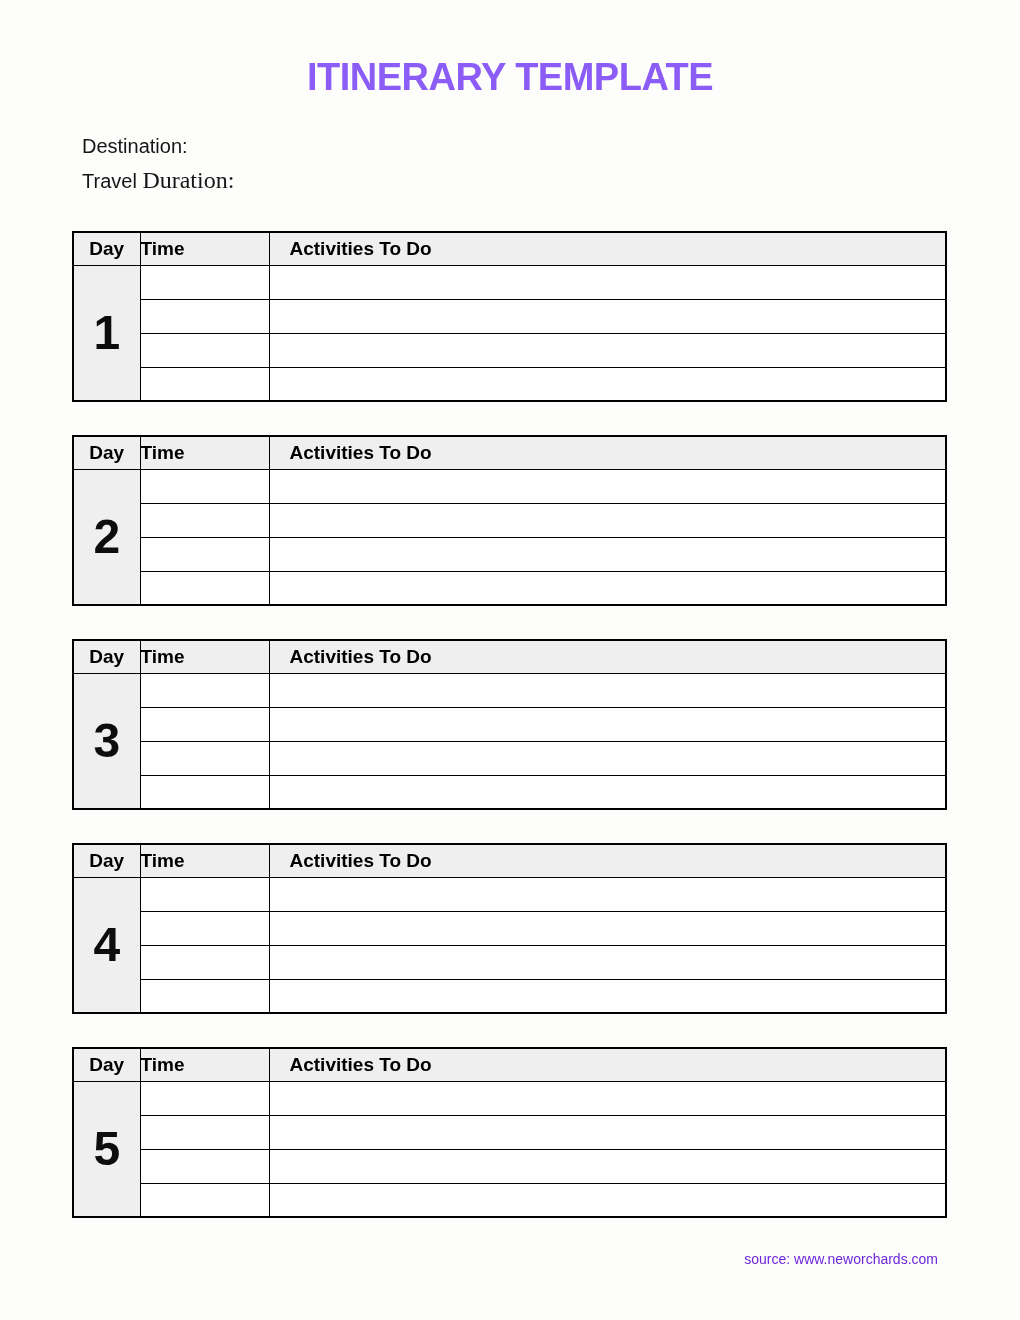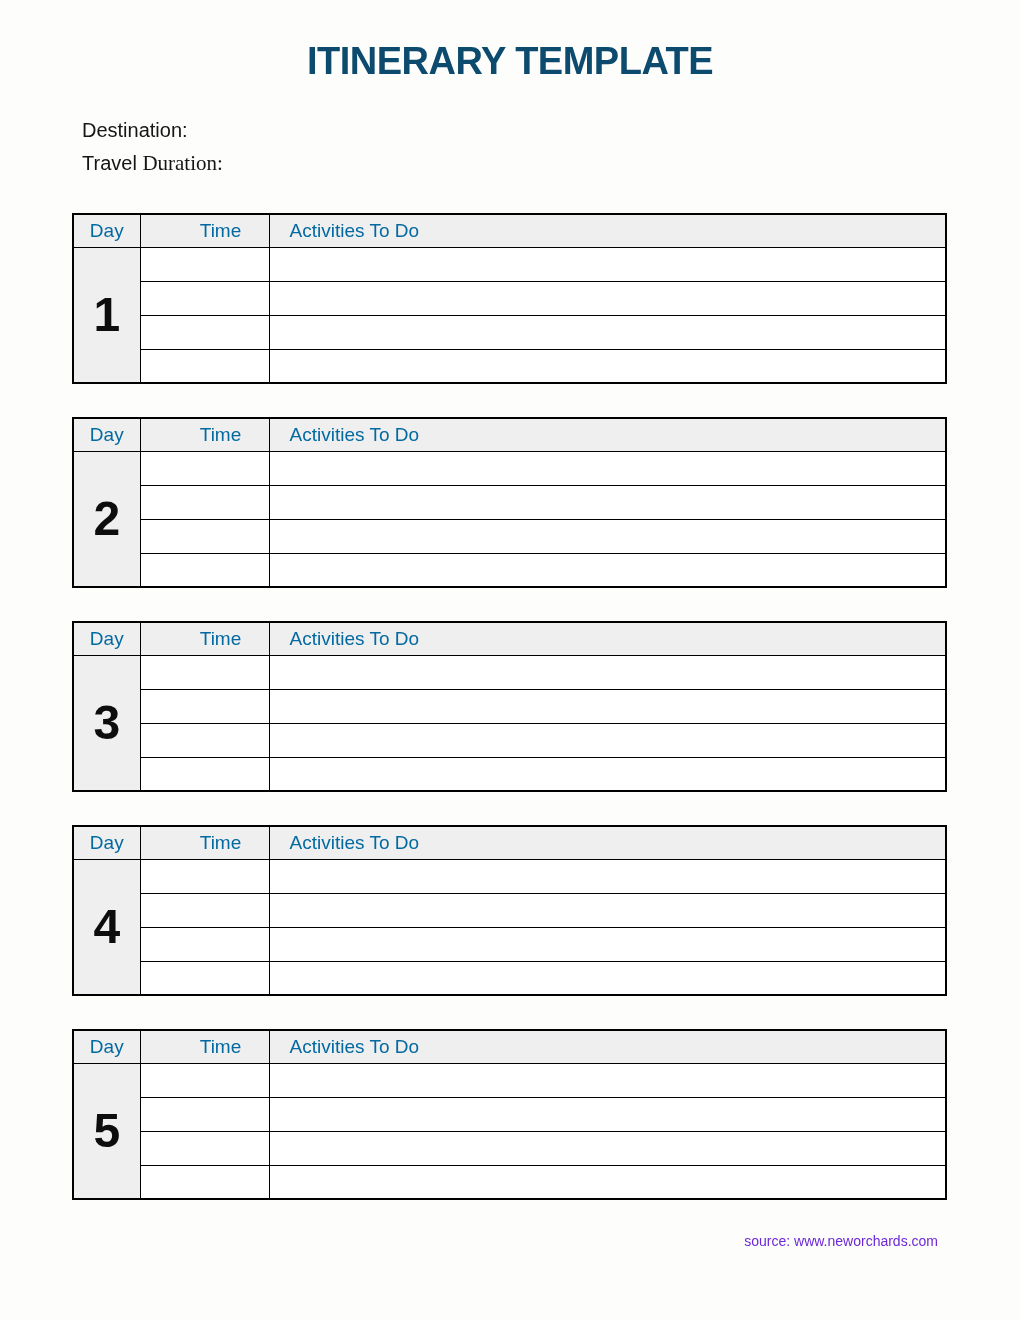--- a/index.html
+++ b/index.html
@@ -13,64 +13,64 @@
   html,body{background:var(--page-bg);}
   body{
     width:1020px;height:1320px;
     font-family:"Liberation Sans",sans-serif;
     color:var(--ink);
     position:relative;
     overflow:hidden;
   }
   .doc{width:1020px;height:1320px;position:relative;}
   .page-title{
-    padding-top:40px;
+    padding-top:56px;
     text-align:center;
     font-size:38px;
     font-weight:700;
     letter-spacing:-0.5px;
-    color:#0c4a6e;
+    color:#8b5cf6;
   }
   .meta{
     margin:36px 15px 0 82px;
   }
   .meta-line{
     font-size:20px;
     color:#161616;
   }
   .meta-line + .meta-line{margin-top:9px;}
   .serif{
     font-family:"Liberation Serif",serif;
-    font-size:21px;
+    font-size:24px;
     text-align:center;
   }
   .tables{
     margin:37px 0 0 72px;
     width:875px;
   }
   table.day-table{
     width:875px;
     border-collapse:collapse;
     border:2px solid var(--border);
     margin-bottom:33px;
     table-layout:fixed;
     background:#ffffff;
   }
   table.day-table th, table.day-table td{
     border:1px solid var(--border);
   }
   table.day-table th{
     background:var(--header-bg);
     font-size:19px;
-    font-weight:400;
+    font-weight:700;
     height:33px;
-    color:#0369a1;
+    color:#000000;
   }
   th.col-day{width:67px;text-align:center;}
-  th.col-time{width:129px;text-align:center;padding-left:32px;}
+  th.col-time{width:129px;text-align:left;}
   th.col-act{text-align:left;padding-left:20px;}
   td.day-num{
     background:var(--day-bg);
     text-align:center;
     vertical-align:middle;
     font-size:48px;
     font-weight:700;
     color:#0d0d0d;
   }
   td.fill-cell{

